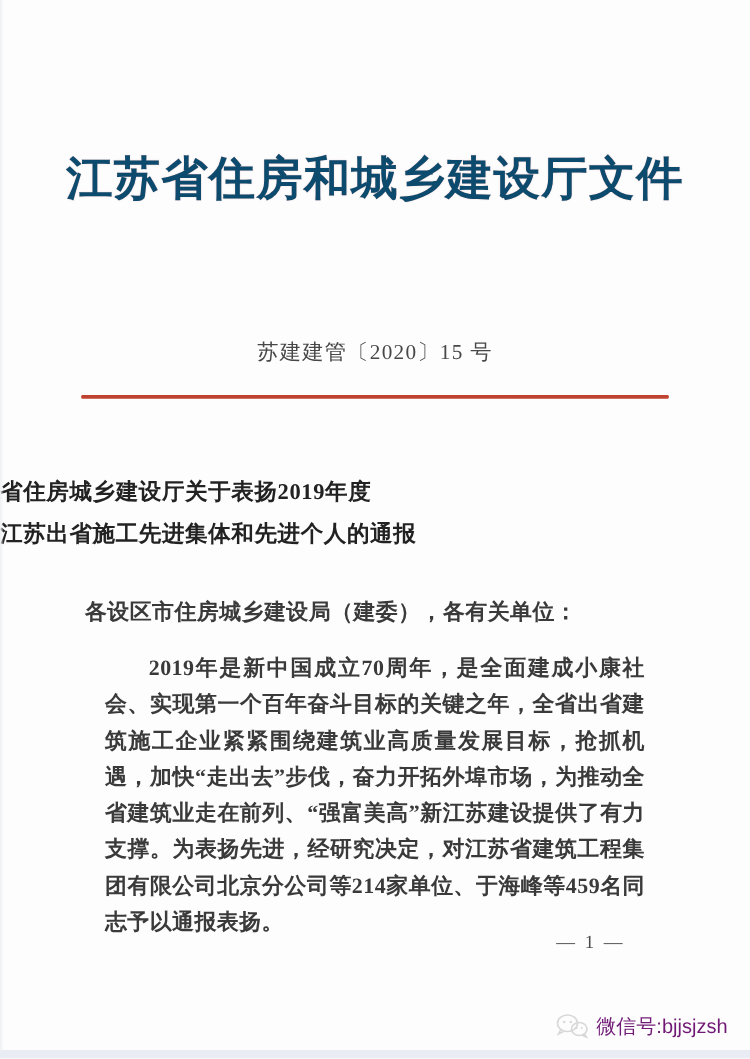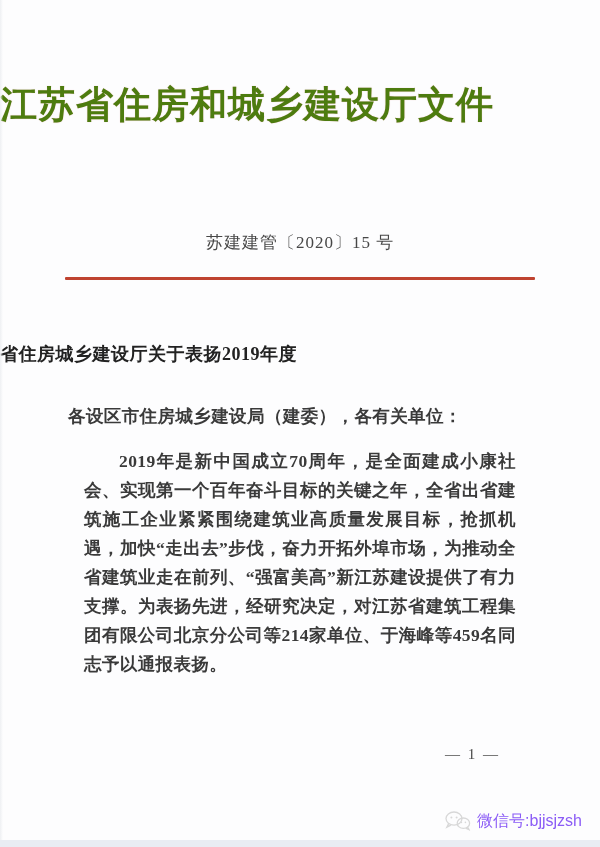--- a/index.html
+++ b/index.html
@@ -27,26 +27,26 @@
   }
   .bottom-strip {
     position: absolute;
     left: 0; right: 0; bottom: 0;
     height: 7px;
     background: #e9edf3;
   }
 
   .header-title {
     margin: 0;
-    padding-top: 79px;
-    text-align: left;
+    padding-top: 118px;
+    text-align: center;
     font-size: 37px;
     font-weight: bold;
     letter-spacing: 1px;
-    color: #4d7c0f;
+    color: #0c4a6e;
     text-shadow: 0 0 1px rgba(196,59,44,0.35);
     line-height: 1.4;
   }
 
   .doc-number {
     margin-top: 100px;
     text-align: center;
     font-size: 17px;
     letter-spacing: 1px;
     color: #474747;
@@ -97,40 +97,41 @@
     letter-spacing: 2px;
   }
 
   .watermark {
     position: absolute;
     right: 18px;
     bottom: 15px;
     display: flex;
     align-items: center;
     gap: 6px;
-    color: #8b5cf6;
+    color: #701a75;
     font-size: 16px;
     font-family: "Liberation Sans", "DejaVu Sans", sans-serif;
     text-align: center;
   }
   .watermark .icon { display: inline-flex; opacity: 0.8; }
 </style>
 </head>
 <body>
 
 <div class="page">
 
   <h1 class="header-title">江苏省住房和城乡建设厅文件</h1>
 
   <div class="doc-number">苏建建管〔2020〕15 号</div>
 
   <div class="red-rule"></div>
 
   <div class="doc-title">
     <div>省住房城乡建设厅关于表扬2019年度</div>
+    <div>江苏出省施工先进集体和先进个人的通报</div>
   </div>
 
   <div class="body-block">
     <p class="salutation">各设区市住房城乡建设局（建委），各有关单位：</p>
     <p class="paragraph">2019年是新中国成立70周年，是全面建成小康社会、实现第一个百年奋斗目标的关键之年，全省出省建筑施工企业紧紧围绕建筑业高质量发展目标，抢抓机遇，加快“走出去”步伐，奋力开拓外埠市场，为推动全省建筑业走在前列、“强富美高”新江苏建设提供了有力支撑。为表扬先进，经研究决定，对江苏省建筑工程集团有限公司北京分公司等214家单位、于海峰等459名同志予以通报表扬。</p>
   </div>
 
   <div class="page-number">— 1 —</div>
 
   <div class="watermark">

